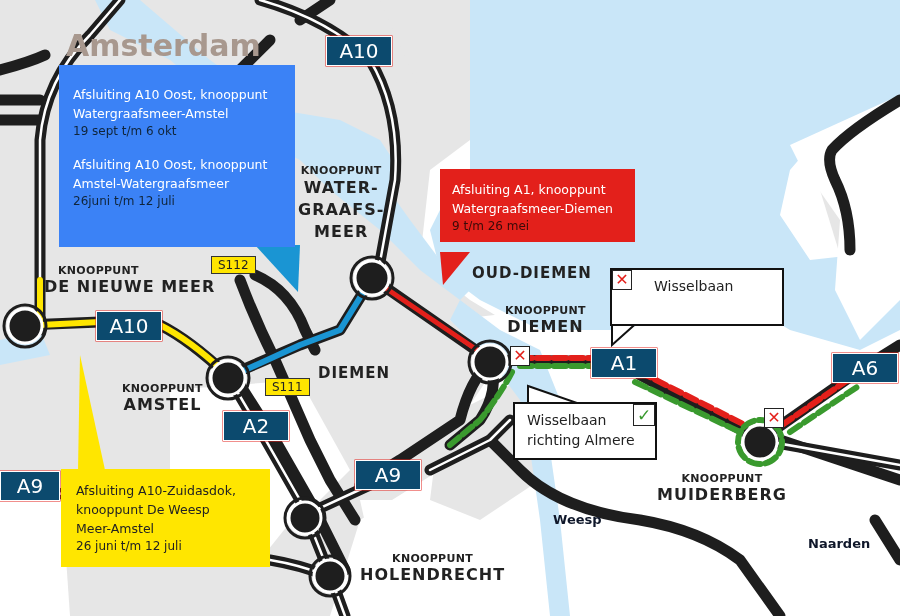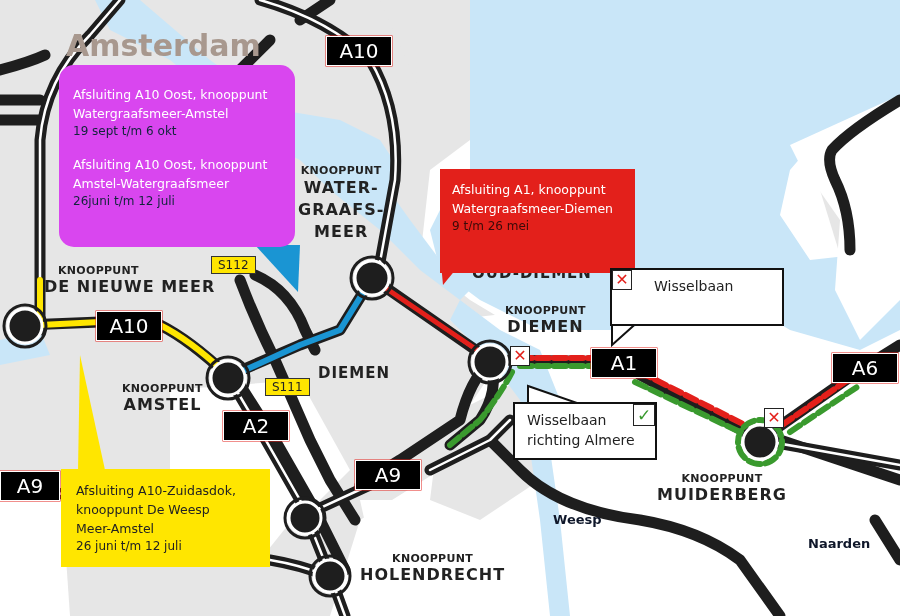--- a/index.html
+++ b/index.html
@@ -5,26 +5,26 @@
   html,body{margin:0;padding:0;}
   body{width:900px;height:616px;overflow:hidden;background:#ffffff;font-family:"DejaVu Sans","Liberation Sans",sans-serif;}
   #map{position:relative;width:900px;height:616px;overflow:hidden;}
   svg.base{position:absolute;left:0;top:0;}
   .lbl{position:absolute;white-space:nowrap;color:#222;font-family:"DejaVu Sans",sans-serif;}
   .city{font-weight:bold;font-size:30px;color:#a8988e;letter-spacing:0px;}
   .town{font-weight:bold;font-size:13px;color:#0f172a;}
   .kp-small{font-weight:bold;font-size:11px;color:#222;letter-spacing:0.3px;}
   .kp-big{font-weight:bold;font-size:16px;color:#222;letter-spacing:1px;}
   .place{font-weight:bold;font-size:15px;color:#222;letter-spacing:1px;}
-  .shield{position:absolute;background:#000000;color:#fff;font-size:20px;text-align:center;border:1.5px solid #fff;box-shadow:0 0 0 0.5px #e3201b;line-height:28px;height:28px;font-family:"DejaVu Sans",sans-serif;}
+  .shield{position:absolute;background:#0c4a6e;color:#fff;font-size:20px;text-align:center;border:1.5px solid #fff;box-shadow:0 0 0 0.5px #e3201b;line-height:28px;height:28px;font-family:"DejaVu Sans",sans-serif;}
   .sshield{position:absolute;background:#ffe500;color:#222;font-size:12px;border:1.5px solid #333;height:16px;line-height:16px;padding:0 6px;font-family:"DejaVu Sans",sans-serif;}
   .callout{position:absolute;font-family:"DejaVu Sans",sans-serif;}
   .callout .t{font-size:12.5px;line-height:19px;}
   .callout .d{font-size:12px;line-height:16px;}
-  .blue{background:#d946ef;color:#fff;border-radius:15px;}
+  .blue{background:#3b82f6;color:#fff;}
   .blue .d{color:#10253a;}
   .red{background:#e3201b;color:#fff;}
   .red .d{color:#3a0a08;}
   .yellow{background:#ffe600;color:#222;}
   .wbox{position:absolute;background:#fff;border:2px solid #111;font-size:14px;line-height:19px;color:#222;font-family:"DejaVu Sans",sans-serif;}
   .xbox{position:absolute;width:18px;height:18px;background:#fff;border:1.5px solid #222;color:#e3201b;font-weight:bold;font-size:16px;line-height:18px;text-align:center;}
   .vbox{position:absolute;width:20px;height:20px;background:#fff;border:1.5px solid #222;color:#3a9a2e;font-size:17px;line-height:20px;text-align:center;}
 </style>
 </head>
 <body>
@@ -218,21 +218,21 @@
       <div class="t">Afsluiting A10 Oost, knooppunt</div>
       <div class="t">Watergraafsmeer-Amstel</div>
       <div class="d">19 sept t/m 6 okt</div>
       <div style="height:16px;"></div>
       <div class="t">Afsluiting A10 Oost, knooppunt</div>
       <div class="t">Amstel-Watergraafsmeer</div>
       <div class="d">26juni t/m 12 juli</div>
     </div>
   </div>
 
-  <div class="callout red" style="left:440px;top:169px;width:195px;height:104px;">
+  <div class="callout red" style="left:440px;top:169px;width:195px;height:73px;">
     <div style="padding:11px 0 0 12px;">
       <div class="t">Afsluiting A1, knooppunt</div>
       <div class="t">Watergraafsmeer-Diemen</div>
       <div class="d">9 t/m 26 mei</div>
     </div>
   </div>
 
   <div class="callout yellow" style="left:61px;top:469px;width:209px;height:98px;">
     <div style="padding:12px 0 0 15px;">
       <div class="t">Afsluiting A10-Zuidasdok,</div>

